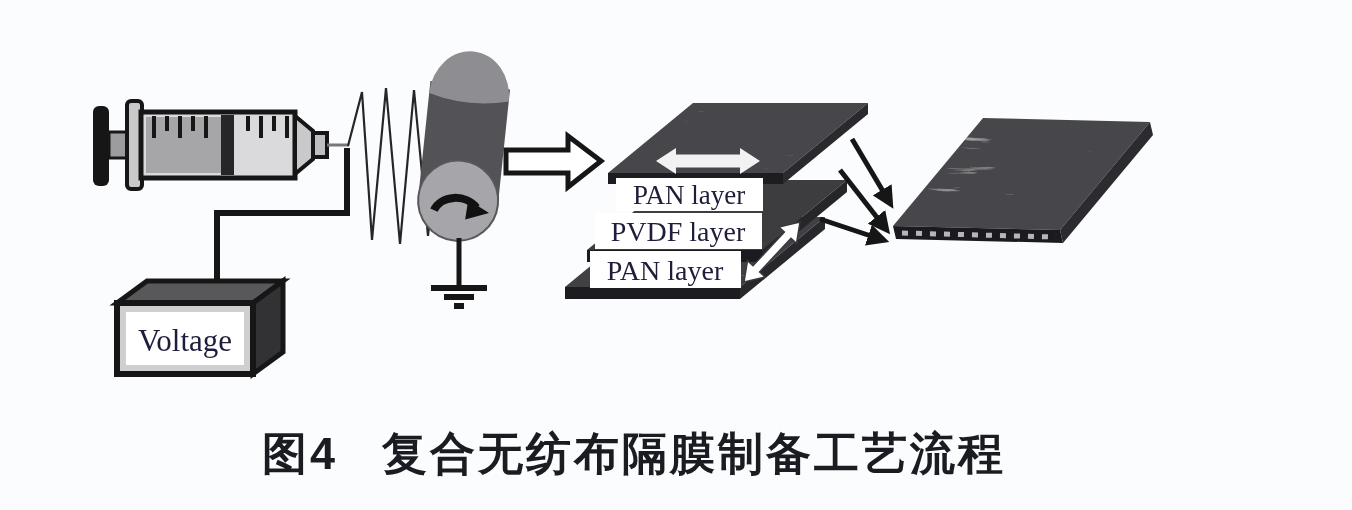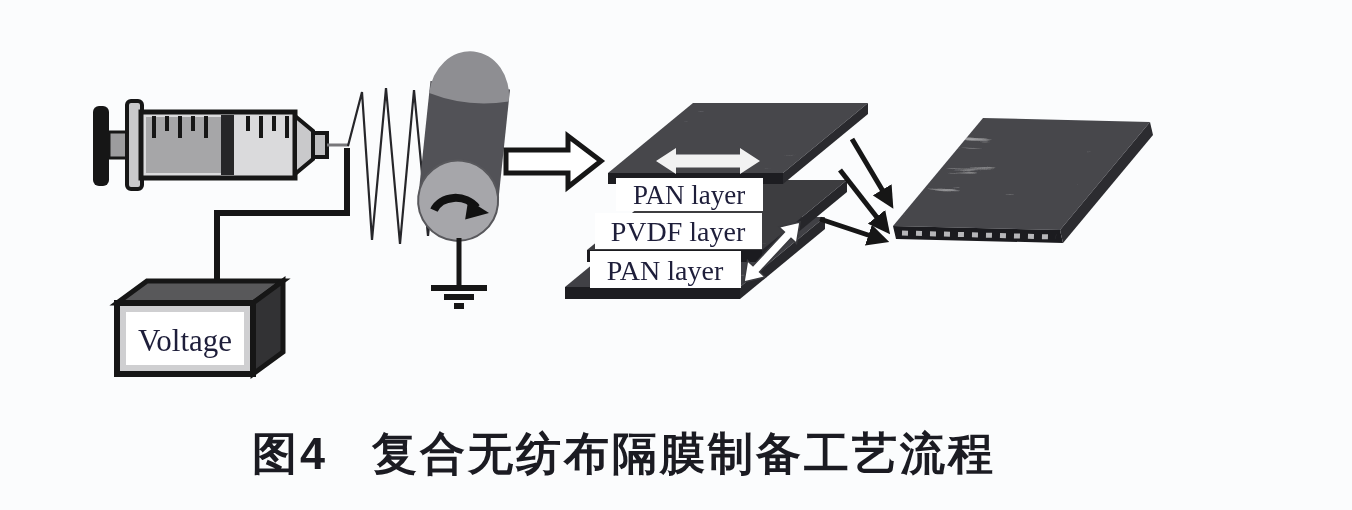--- a/index.html
+++ b/index.html
@@ -7,21 +7,21 @@
     position:relative;
     width:1352px;height:510px;
     background:#fbfcfd;
     overflow:hidden;
     font-family:"Liberation Sans", sans-serif;
   }
   .figure-canvas svg{position:absolute;left:0;top:0;}
   .serif-label{font-family:"Liberation Serif", serif;}
   .caption{
     position:absolute;
-    left:2px; top:424px; width:1244px;
+    left:12px; top:424px; width:1244px;
     text-align:center;
     font-family:"Liberation Sans", sans-serif;
     font-weight:bold;
     font-size:45px;
     letter-spacing:3px;
     color:#1b1b22;
     white-space:nowrap;
   }
   .caption .caption-title{margin-left:44px;}
 </style>

